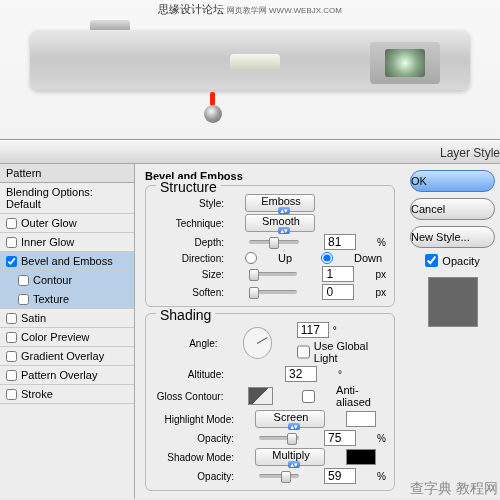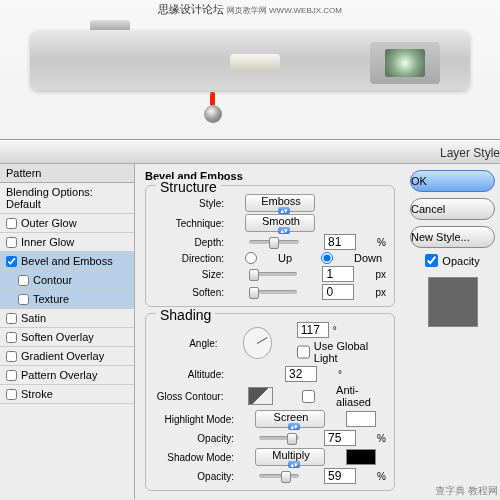--- a/index.html
+++ b/index.html
@@ -1,19 +1,19 @@
 <!DOCTYPE html>
 <html><head>
 <meta charset="utf-8">
 <style>
 * { margin: 0; padding: 0; box-sizing: border-box; font-family: "Lucida Grande", Arial, sans-serif; font-size: 11px; }
 body { background: #e8e8e8; width: 500px; height: 500px; overflow: hidden; position: relative; }
 .watermark-top { position: absolute; top: 2px; left: 50%; transform: translateX(-50%); font-size: 10px; color: #333; z-index: 100; }
 .watermark-top .right { font-size: 8px; color: #666; }
-.watermark-bot { position: absolute; bottom: 2px; right: 2px; font-size: 10px; color: #888; z-index: 100; }
+.watermark-bot { position: absolute; bottom: 2px; right: 2px; font-size: 14px; color: #888; z-index: 100; }
 .camera-preview { width: 100%; height: 140px; background: linear-gradient(#f8f8f8, #f2f2f2); border-bottom: 1px solid #999; position: relative; }
 .camera-body { position: absolute; top: 30px; left: 30px; right: 30px; height: 60px; background: linear-gradient(#e8e8e8, #c8c8c8, #d8d8d8); border-radius: 8px; box-shadow: 0 2px 4px rgba(0,0,0,0.2); }
 .dial { position: absolute; top: -10px; left: 60px; width: 40px; height: 10px; background: linear-gradient(#ddd,#aaa); border-radius: 3px 3px 0 0; }
 .flash { position: absolute; top: 24px; left: 200px; width: 50px; height: 16px; background: linear-gradient(#f8f8f0,#d0d0c0); border-radius: 4px; }
 .finder { position: absolute; top: 12px; right: 30px; width: 70px; height: 42px; background: linear-gradient(#c8c8c8,#a8a8a8); border-radius: 4px; display: flex; align-items: center; justify-content: center; }
 .finder-inner { width: 40px; height: 28px; background: radial-gradient(circle at 50% 50%, #e8ffe8, #88aa88, #556655); border-radius: 3px; }
 .red-dot { position: absolute; top: 62px; left: 180px; width: 5px; height: 14px; background: #ff2200; border-radius: 2px; }
 .knob { position: absolute; top: 75px; left: 174px; width: 18px; height: 18px; background: radial-gradient(circle at 40% 35%, #f8f8f8, #999, #666); border-radius: 50%; }
 .title-bar { height: 24px; background: linear-gradient(#f6f6f6, #d6d6d6); border-top: 1px solid #fff; border-bottom: 1px solid #aaa; text-align: right; line-height: 24px; font-size: 12px; color: #333; }
 .dialog-body { display: flex; height: 335px; background: #ededed; }
@@ -94,21 +94,21 @@
         <div class="styles-cell indent selected">
           <input type="checkbox" style="">
           <span>Texture</span>
         </div>
         <div class="styles-cell">
           <input type="checkbox" style="">
           <span>Satin</span>
         </div>
         <div class="styles-cell">
           <input type="checkbox" style="">
-          <span>Soften Overlay</span>
+          <span>Color Preview</span>
         </div>
         <div class="styles-cell">
           <input type="checkbox" style="">
           <span>Gradient Overlay</span>
         </div>
         <div class="styles-cell">
           <input type="checkbox" style="">
           <span>Pattern Overlay</span>
         </div>
         <div class="styles-cell">

